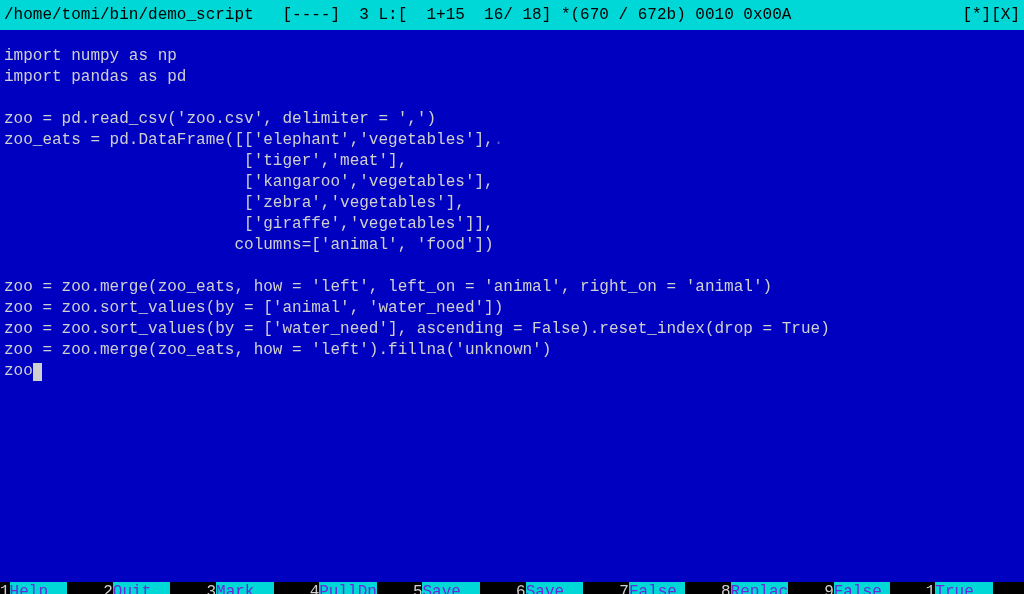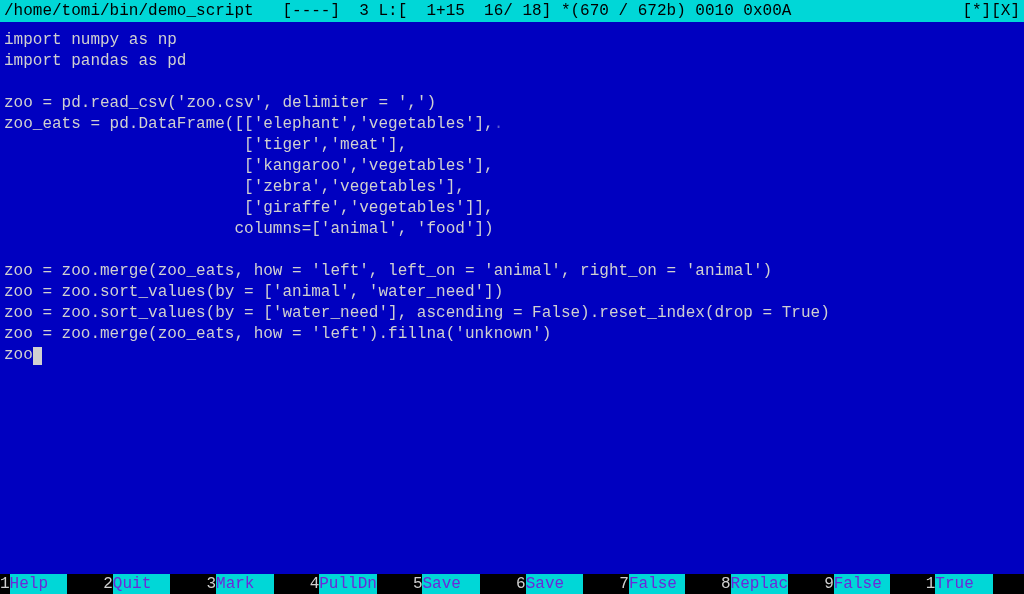--- a/index.html
+++ b/index.html
@@ -14,38 +14,38 @@
       font-size: 16px;
       line-height: 1.3;
       background: #000;
       overflow: hidden;
       position: relative;
     }
     .status-bar {
       background: #00d7d7;
       color: #000;
       padding: 0 4px;
-      height: 22px;
+      height: 30px;
       display: flex;
       align-items: center;
       white-space: pre;
       font-size: 16px;
       justify-content: center;
     }
     .status-left {
       flex: 1;
     }
     .status-right {
       color: #000;
     }
     .editor-area {
       background: #0000c0;
       color: #d0d0d0;
       height: 552px;
-      padding: 8px 4px;
+      padding: 16px 4px;
       white-space: pre;
       overflow: hidden;
       position: relative;
     }
     .code-line {
       height: 21px;
       display: flex;
       align-items: center;
     }
     .cursor {

